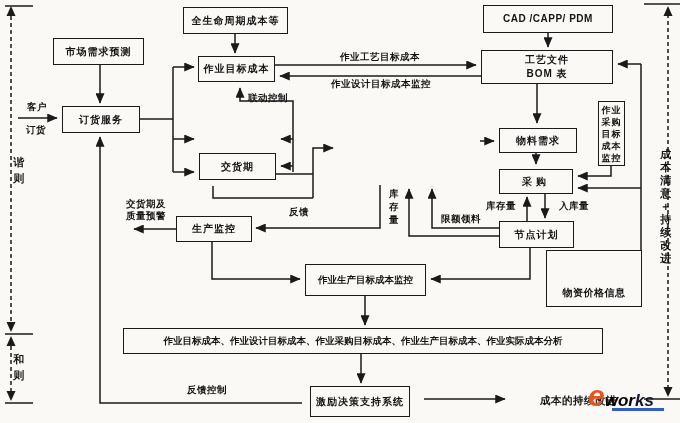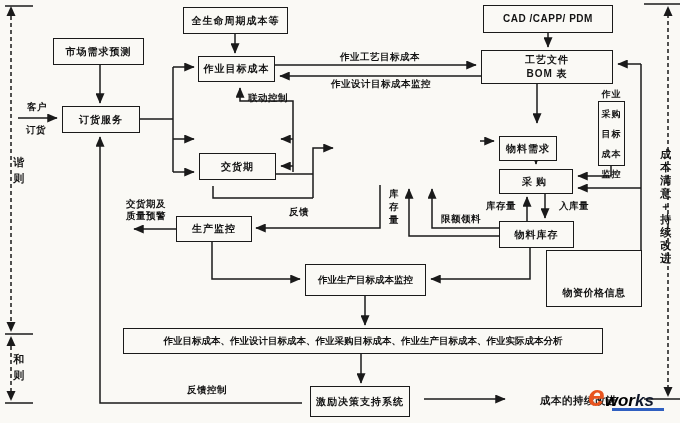--- a/index.html
+++ b/index.html
@@ -16,21 +16,21 @@
     border:1.6px solid #1a1a1a;background:#faf9f5;
     display:flex;align-items:center;justify-content:center;
     text-align:center;font-size:10px;font-weight:bold;
     letter-spacing:1px;line-height:12px;
   }
   .box.list{
     flex-direction:column;align-items:flex-start;justify-content:center;
     text-align:left;padding-left:10px;font-size:9.5px;line-height:15px;letter-spacing:0.5px;
   }
   .box.vwrap{
-    padding:2px;font-size:9px;letter-spacing:1px;line-height:20px;
+    padding:2px;font-size:9px;letter-spacing:1px;line-height:12px;
     word-break:break-all;white-space:normal;
   }
   .box.bottomtext{align-items:flex-end;padding-bottom:7px;}
   .box.small-font{font-size:9.5px;letter-spacing:0;}
   .lbl{
     position:absolute;z-index:3;font-size:9.5px;font-weight:bold;
     letter-spacing:0.5px;white-space:nowrap;line-height:11px;
   }
   .vtext{
     white-space:normal;word-break:break-all;text-align:center;
@@ -135,27 +135,27 @@
     <span>工艺文件</span>
     <span>BOM 表</span>
   </div>
 
   <div class="box" style="left:62px;top:106px;width:78px;height:27px;">订货服务</div>
 
 
   <div class="box" style="left:199px;top:153px;width:77px;height:27px;">交货期</div>
 
 
-  <div class="box" style="left:499px;top:136px;width:58px;height:25px;">物料需求</div>
+  <div class="box" style="left:499px;top:128px;width:78px;height:25px;">物料需求</div>
 
   <div class="box vwrap" style="left:598px;top:101px;width:27px;height:65px;">作业采购目标成本监控</div>
 
   <div class="box" style="left:499px;top:169px;width:74px;height:25px;letter-spacing:4px;">采购</div>
 
-  <div class="box" style="left:499px;top:221px;width:75px;height:27px;">物料库存</div>
+  <div class="box" style="left:499px;top:221px;width:75px;height:27px;">节点计划</div>
 
   <div class="box bottomtext" style="left:546px;top:250px;width:96px;height:57px;letter-spacing:0.5px;">物资价格信息</div>
 
   <div class="box" style="left:176px;top:216px;width:76px;height:26px;">生产监控</div>
 
   <div class="box small-font" style="left:305px;top:264px;width:121px;height:32px;">作业生产目标成本监控</div>
 
   <div class="box small-font" style="left:123px;top:328px;width:480px;height:26px;">作业目标成本、作业设计目标成本、作业采购目标成本、作业生产目标成本、作业实际成本分析</div>
 
   <div class="box" style="left:310px;top:386px;width:100px;height:31px;">激励决策支持系统</div>

